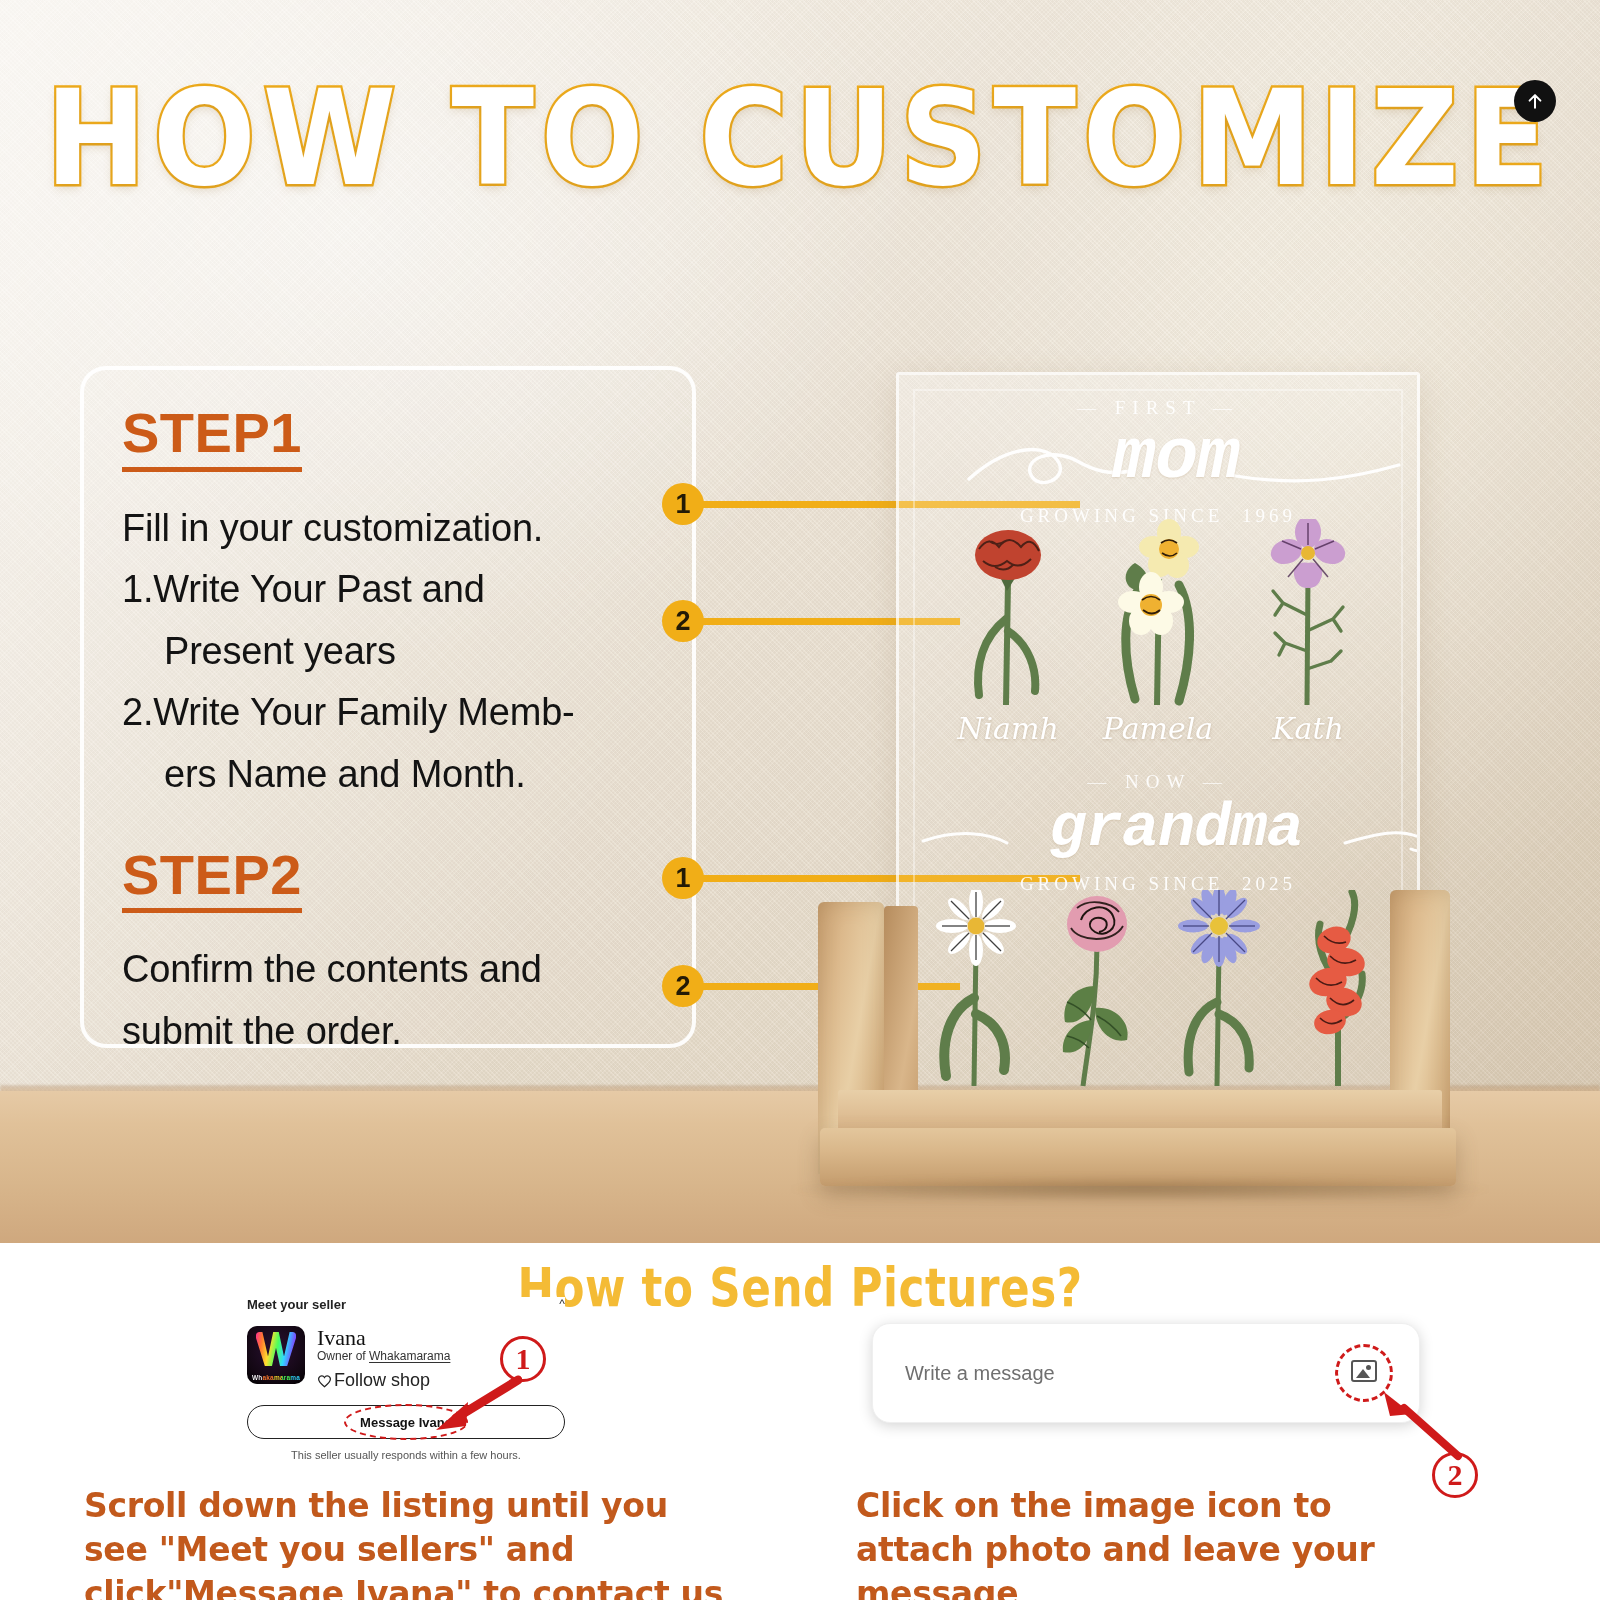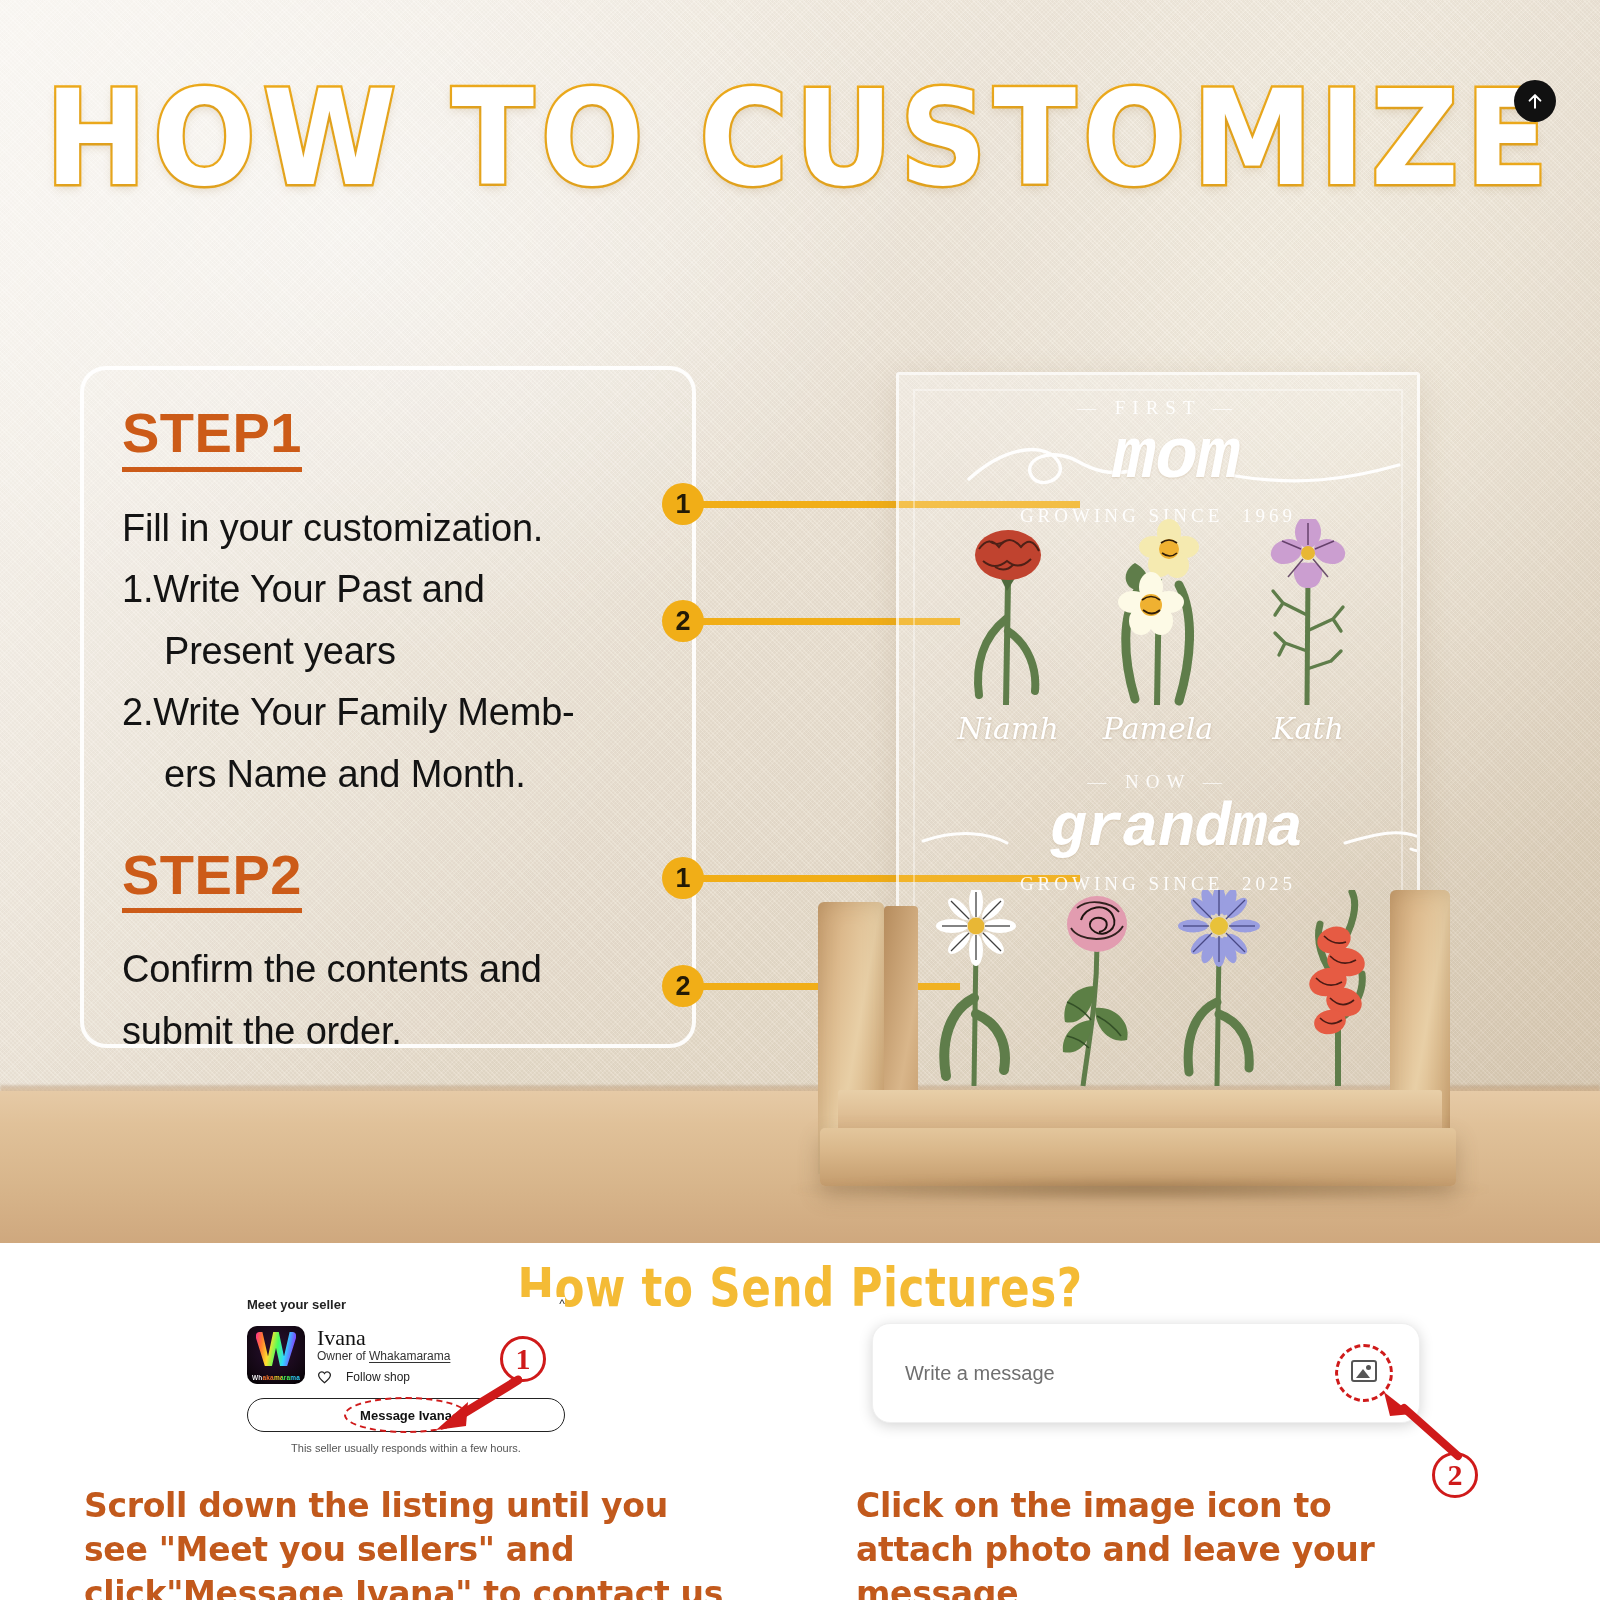--- a/index.html
+++ b/index.html
@@ -240,21 +240,21 @@
   #shop-logo .brand {
     position:absolute; left:0; bottom:3px; width:100%;
     font-size: 6.5px; font-weight:700; text-align:center;
     background: linear-gradient(90deg,#ffffff 0 26%, #ff7a2f 26% 44%, #ffe02f 44% 60%, #4cff5b 60% 76%, #2fd8ff 76% 100%);
     -webkit-background-clip: text; background-clip: text; color: transparent;
     letter-spacing: .2px;
   }
   #seller-card .sname { font-family:"Liberation Serif", serif; font-size: 22px; color:#111; line-height:1.05; }
   #seller-card .sowner { font-size: 12px; color:#333; }
   #seller-card .sowner u { text-underline-offset: 2px; }
-  #seller-card .follow { font-size: 12px; color:#222; margin-top: 7px; display:flex; align-items:center; gap:14px; }
+  #seller-card .follow { font-size: 18px; color:#222; margin-top: 7px; display:flex; align-items:center; gap:2px; }
   #msg-btn {
     margin-top: 14px; height: 34px; border:1.6px solid #222; border-radius: 20px;
     display:flex; align-items:center; justify-content:center;
     font-size: 13px; font-weight: 700; color:#111; background:#fff;
     position: relative;
   }
   #msg-btn .dash-ell {
     position:absolute; left:50%; top:50%; transform:translate(-50%,-50%);
     width: 124px; height: 36px; border: 2.6px dashed #cf1a1a; border-radius: 50%;
   }

